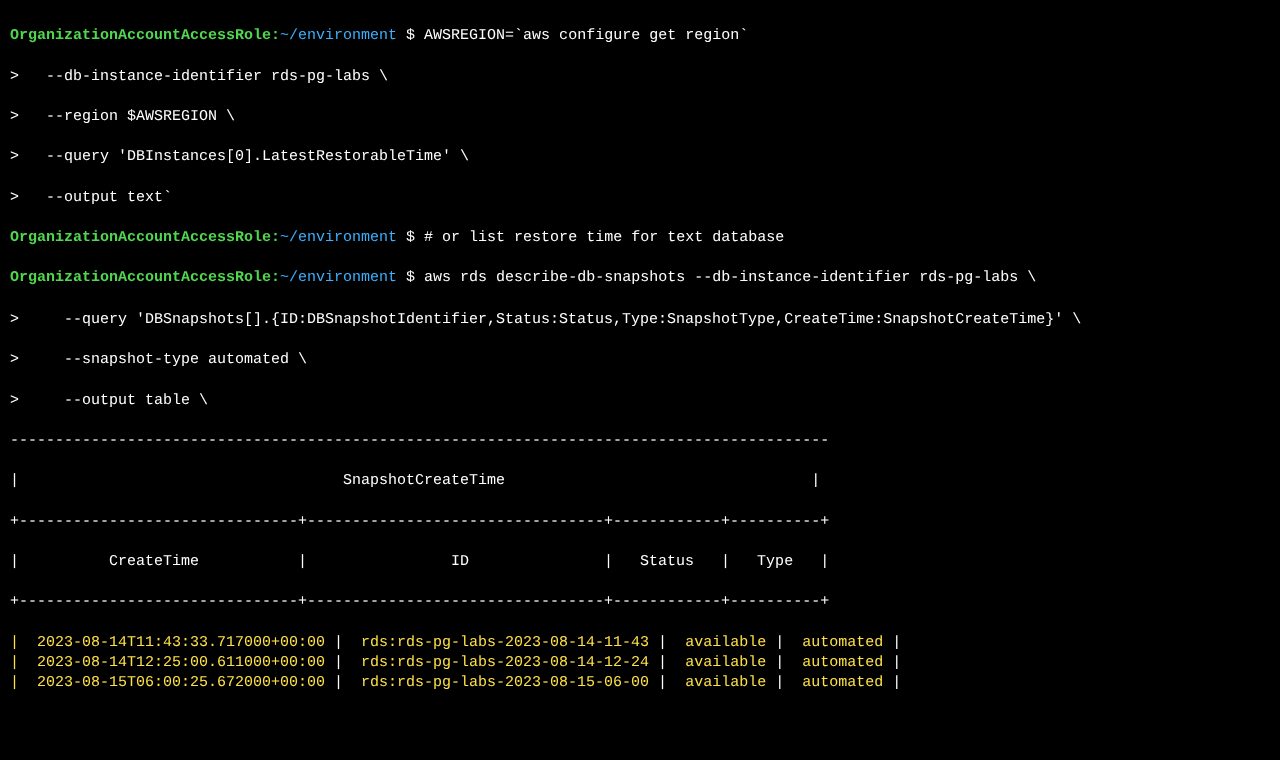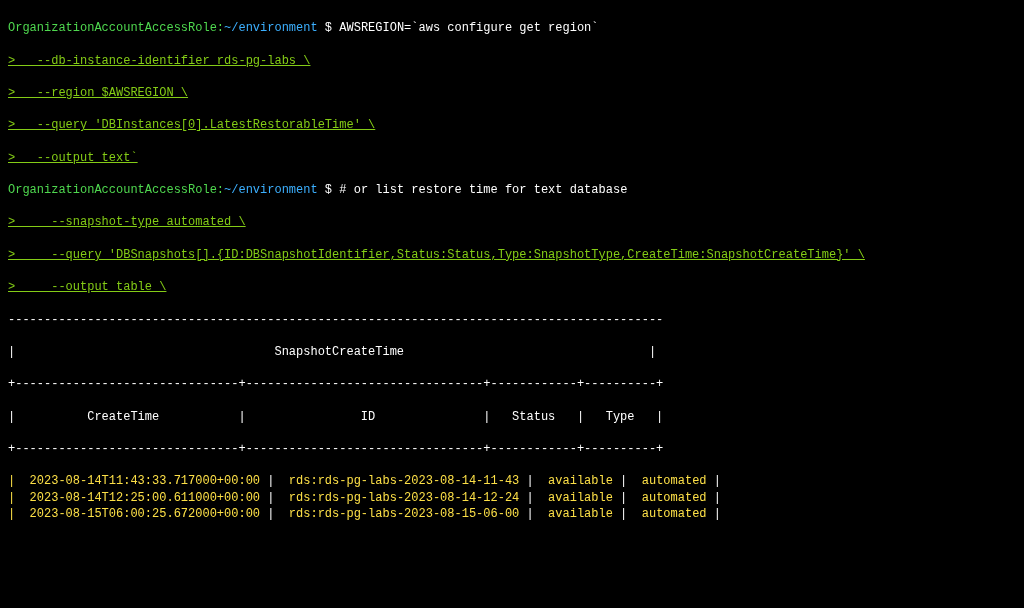--- a/index.html
+++ b/index.html
@@ -11,41 +11,42 @@
     line-height: 1.35;
     color: #ffffff;
     width: 1024px;
     height: 608px;
     overflow: hidden;
   }
   .terminal {
     padding: 4px 8px;
     white-space: pre;
   }
-  .role { color: #4fd84f; font-weight: normal; }
+  .role { color: #4fd84f; font-weight: bold; }
   .path { color: #3cb0ff; font-weight: normal; }
   .dollar { color: #ffffff; }
   .cmd { color: #ffffff; margin-top: 44px; }
-  .cont { color: #84cc16; text-decoration: underline; }
+  .cont { color: #ffffff; }
   .tablehead { color: #ffffff;}
   .cyan { color: #fde047; }
   .row { display: block; }
 </style>
 </head>
 <body>
 
 <div class="terminal">
 <span class="row"><span class="role">OrganizationAccountAccessRole:</span><span class="path">~/environment</span><span class="dollar"> $ </span><span class="cmd">AWSREGION=`aws configure get region`</span></span>
 <span class="row cont">&gt;   --db-instance-identifier rds-pg-labs \</span>
 <span class="row cont">&gt;   --region $AWSREGION \</span>
 <span class="row cont">&gt;   --query 'DBInstances[0].LatestRestorableTime' \</span>
 <span class="row cont">&gt;   --output text`</span>
 <span class="row"><span class="role">OrganizationAccountAccessRole:</span><span class="path">~/environment</span><span class="dollar"> $ </span><span class="cmd"># or list restore time for text database</span></span>
+<span class="row"><span class="role">OrganizationAccountAccessRole:</span><span class="path">~/environment</span><span class="dollar"> $ </span><span class="cmd">aws rds describe-db-snapshots --db-instance-identifier rds-pg-labs \</span></span>
+<span class="row cont">&gt;     --query 'DBSnapshots[].{ID:DBSnapshotIdentifier,Status:Status,Type:SnapshotType,CreateTime:SnapshotCreateTime}' \</span>
 <span class="row cont">&gt;     --snapshot-type automated \</span>
-<span class="row cont">&gt;     --query 'DBSnapshots[].{ID:DBSnapshotIdentifier,Status:Status,Type:SnapshotType,CreateTime:SnapshotCreateTime}' \</span>
 <span class="row cont">&gt;     --output table \</span>
 <span class="row tablehead">-------------------------------------------------------------------------------------------</span>
 <span class="row tablehead">|                                    SnapshotCreateTime                                  |</span>
 <span class="row tablehead">+-------------------------------+---------------------------------+------------+----------+</span>
 <span class="row tablehead">|          CreateTime           |                ID               |   Status   |   Type   |</span>
 <span class="row tablehead">+-------------------------------+---------------------------------+------------+----------+</span>
 <div id="table-rows"><span class="row"><span class="cyan">|  2023-08-14T11:43:33.717000+00:00</span><span class="cmd"> |  </span><span class="cyan">rds:rds-pg-labs-2023-08-14-11-43</span><span class="cmd"> |  </span><span class="cyan">available</span><span class="cmd"> |  </span><span class="cyan">automated</span><span class="cmd"> |</span></span><span class="row"><span class="cyan">|  2023-08-14T12:25:00.611000+00:00</span><span class="cmd"> |  </span><span class="cyan">rds:rds-pg-labs-2023-08-14-12-24</span><span class="cmd"> |  </span><span class="cyan">available</span><span class="cmd"> |  </span><span class="cyan">automated</span><span class="cmd"> |</span></span><span class="row"><span class="cyan">|  2023-08-15T06:00:25.672000+00:00</span><span class="cmd"> |  </span><span class="cyan">rds:rds-pg-labs-2023-08-15-06-00</span><span class="cmd"> |  </span><span class="cyan">available</span><span class="cmd"> |  </span><span class="cyan">automated</span><span class="cmd"> |</span></span></div>
 
 
 

